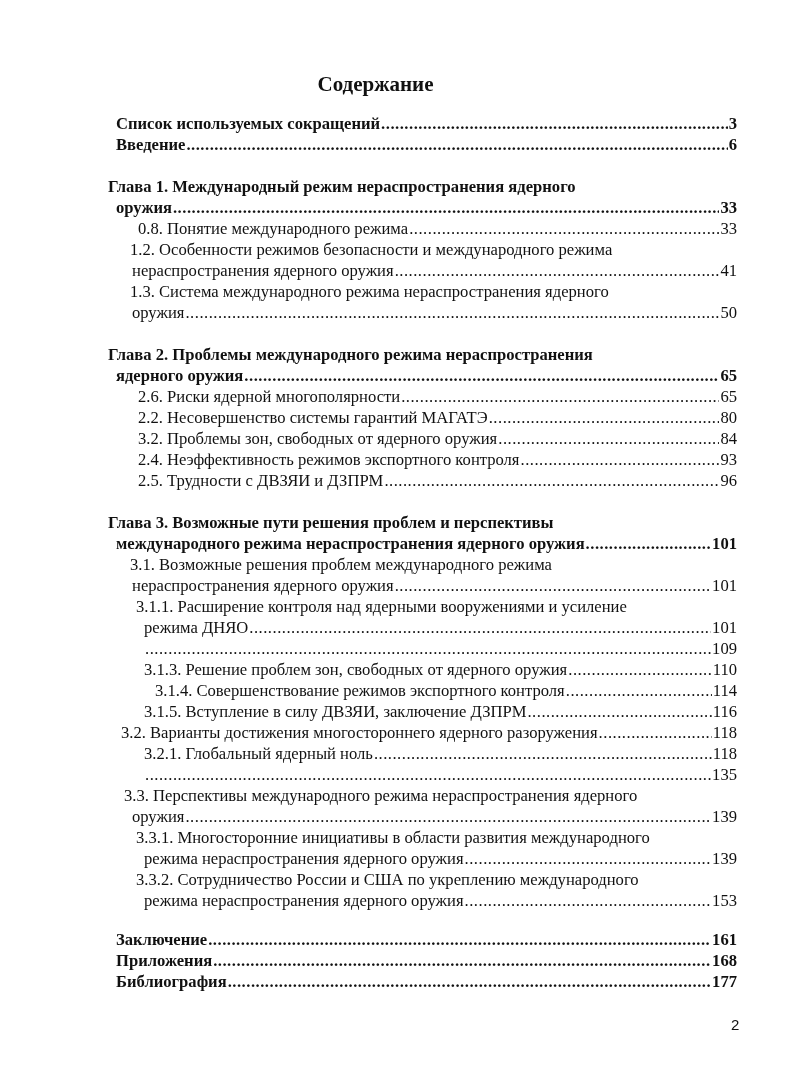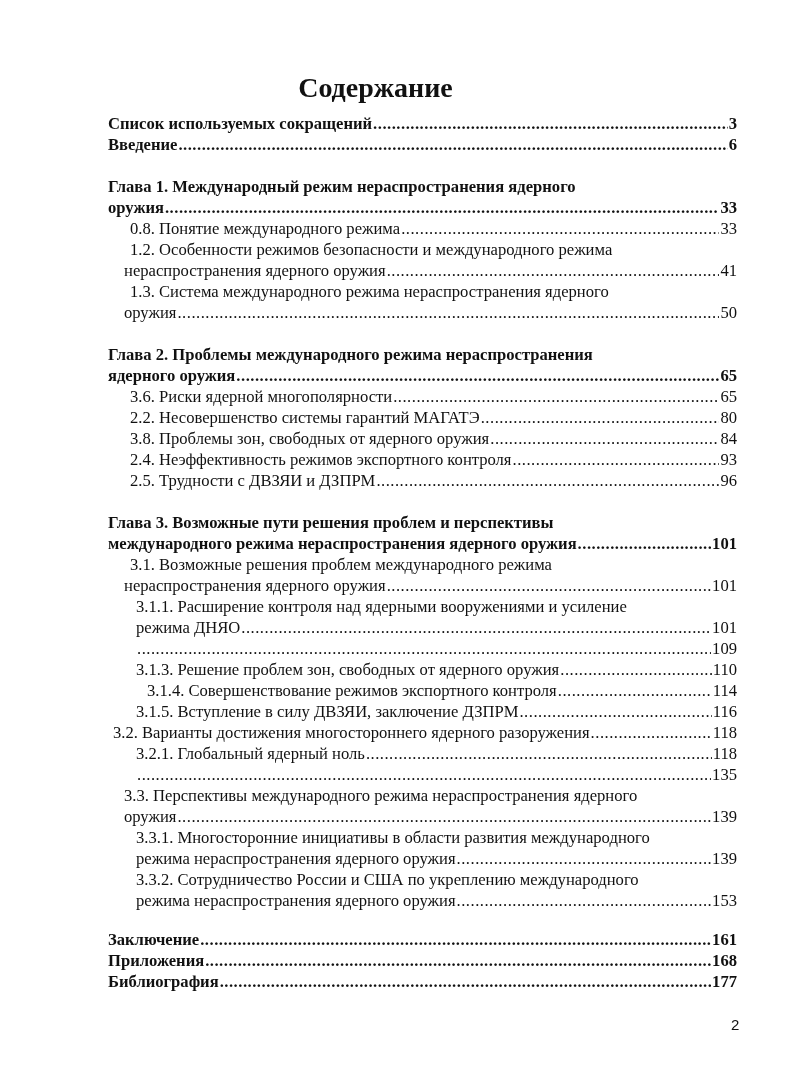--- a/index.html
+++ b/index.html
@@ -1,23 +1,23 @@
 <!DOCTYPE html>
 <html><head>
 <meta charset="utf-8">
 <style>
   html, body { margin: 0; padding: 0; background: #ffffff; }
   body { width: 795px; height: 1092px; position: relative; overflow: hidden;
          font-family: "Liberation Serif", "DejaVu Serif", serif; color: #111; }
   .title { position: absolute; left: 0; width: 751px; top: 72px; text-align: center;
-           font-weight: bold; font-size: 28px; }
+           font-weight: bold; font-size: 21px; }
   .line { position: absolute; height: 21px; line-height: 21px; font-size: 16.6px;
           white-space: nowrap; }
   .line.bold { font-weight: bold; }
-  .leader { display: flex; align-items: baseline; right: 58px; }
+  .leader { display: flex; align-items: baseline; right: 58px; margin-left: 8px; }
   .leader .txt { flex: 0 0 auto; }
   .leader .dots { flex: 1 1 auto; overflow: hidden; white-space: nowrap; margin: 0 1px; letter-spacing: 0.5px; }
   .leader .dots::after { content: "...................................................................................................................................................................................................................................................."; }
   .leader .pg { flex: 0 0 auto; }
   .pagenum { position: absolute; left: 731px; top: 1016px; font-family: "Liberation Sans", sans-serif; font-size: 15px; }
 </style>
 </head>
 <body>
 
 <div class="title">Содержание</div>
@@ -57,31 +57,31 @@
     <span class="pg">50</span>
 </div>
 
 <div class="line bold" style="left:108px;top:344px">Глава 2. Проблемы международного режима нераспространения</div>
 <div class="line bold leader" style="left:108px;top:365px">
   <span class="txt">ядерного оружия </span>
     <span class="dots"></span>
     <span class="pg">65</span>
 </div>
 <div class="line leader" style="left:130px;top:386px">
-  <span class="txt">3.6. Риски ядерной многополярности </span>
+  <span class="txt">2.6. Риски ядерной многополярности </span>
     <span class="dots"></span>
     <span class="pg">65</span>
 </div>
 <div class="line leader" style="left:130px;top:407px">
   <span class="txt">2.2. Несовершенство системы гарантий МАГАТЭ </span>
     <span class="dots"></span>
     <span class="pg">80</span>
 </div>
 <div class="line leader" style="left:130px;top:428px">
-  <span class="txt">3.8. Проблемы зон, свободных от ядерного оружия </span>
+  <span class="txt">3.2. Проблемы зон, свободных от ядерного оружия </span>
     <span class="dots"></span>
     <span class="pg">84</span>
 </div>
 <div class="line leader" style="left:130px;top:449px">
   <span class="txt">2.4. Неэффективность режимов экспортного контроля</span>
     <span class="dots"></span>
     <span class="pg">93</span>
 </div>
 <div class="line leader" style="left:130px;top:470px">
   <span class="txt">2.5. Трудности с ДВЗЯИ и ДЗПРМ</span>

